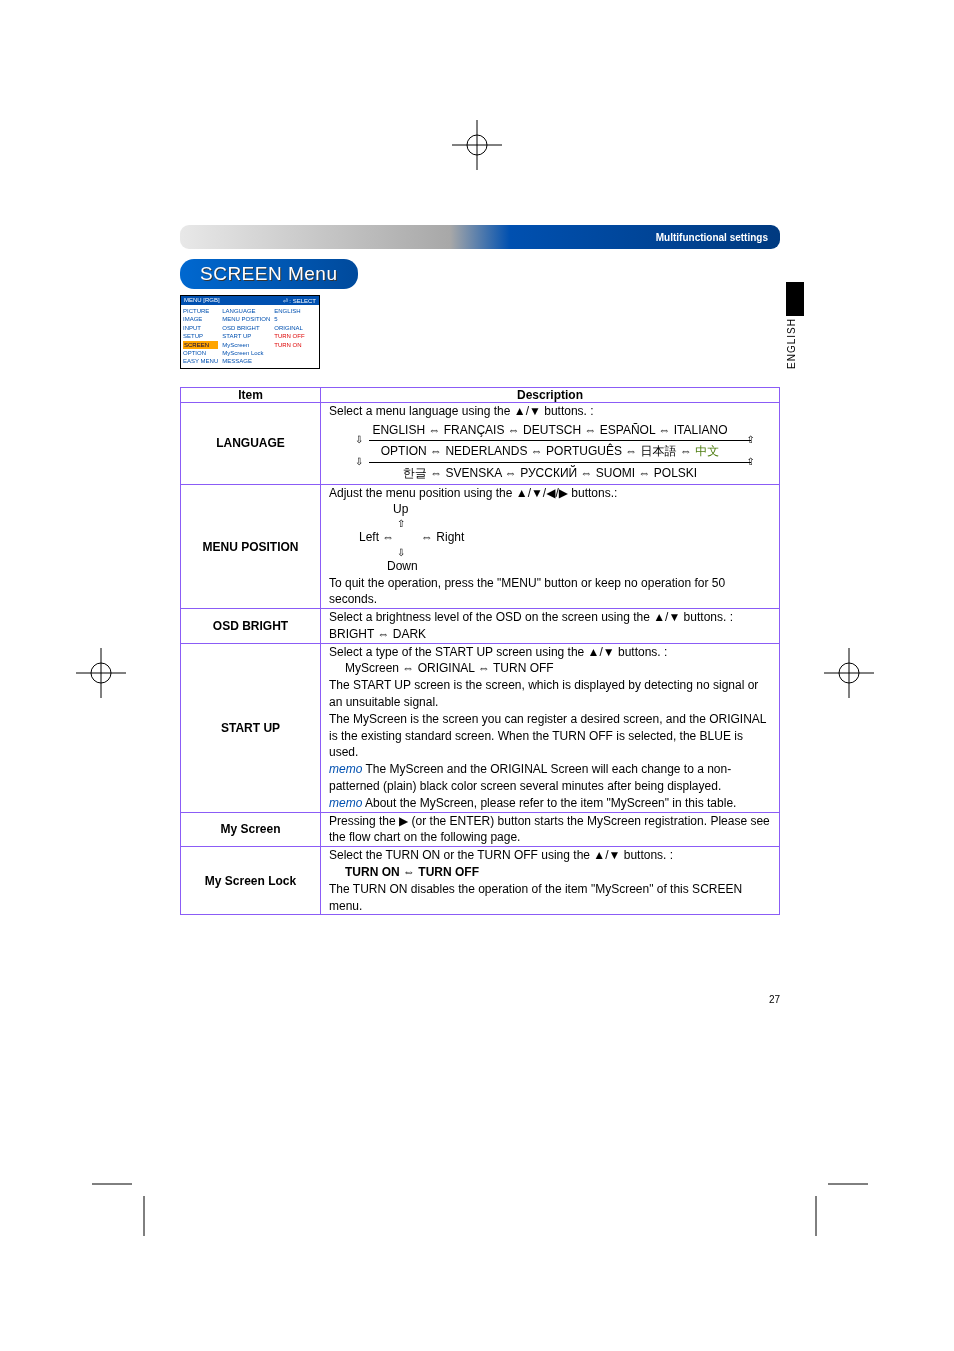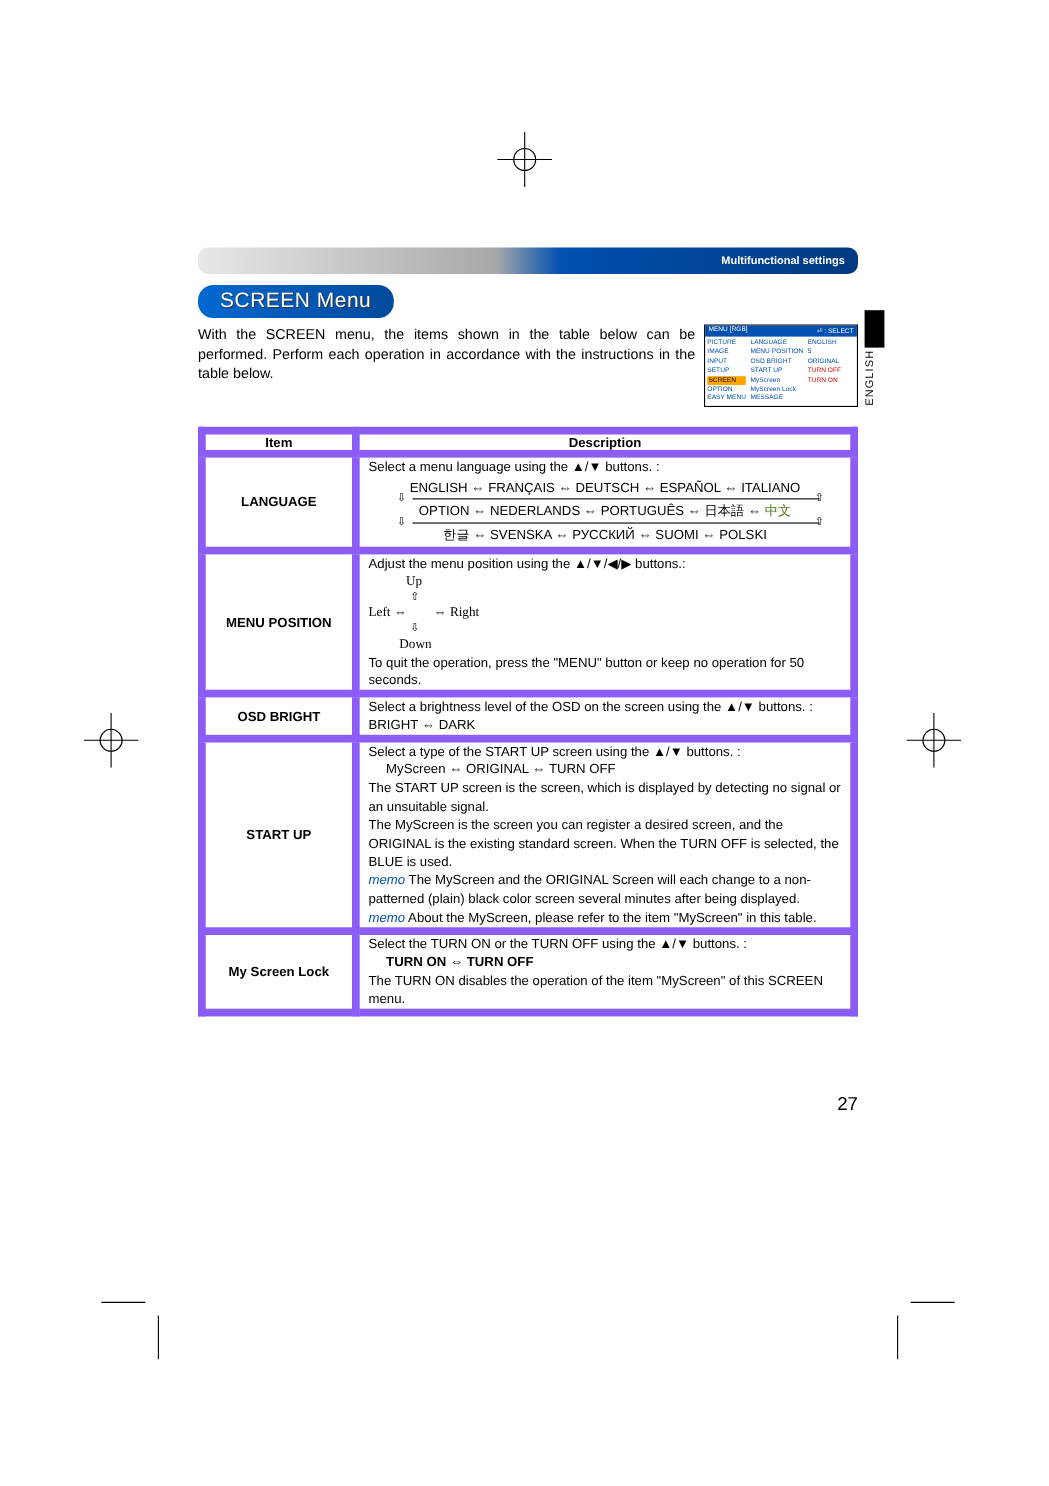--- a/index.html
+++ b/index.html
@@ -22,33 +22,33 @@
 .osd-col1 { color: #0050b0; line-height: 1.4; }
 .osd-col1 .hl { background: #ffa500; color: #004; padding: 0 1px; }
 .osd-col2 { color: #0050b0; line-height: 1.4; }
 .osd-col3 { color: #0050b0; line-height: 1.4; }
 .osd-col3 .red { color: #d00; }
 .vlabel-wrap { position: absolute; left: 786px; top: 282px; }
 .vlabel-square { width: 18px; height: 34px; background: #000; margin-bottom: 2px; }
 .vlabel-text { writing-mode: vertical-rl; transform: rotate(180deg); font-size: 10px; letter-spacing: 1px; }
 
 table.main { width: 100%; border-collapse: collapse; margin-top: 18px; font-size: 12px; }
-table.main th, table.main td { border: 7px solid #8b5cf6; padding: 0 8px; vertical-align: middle; }
+table.main th, table.main td { border: 1px solid #8b5cf6; padding: 0 8px; vertical-align: middle; }
 table.main th { font-weight: bold; text-align: center; }
 table.main td.item { text-align: center; font-weight: bold; width: 140px; }
 table.main td.desc { line-height: 1.4; }
 .lang-chain { text-align: center; margin: 2px 0; }
 .arrow-line { border-top: 1px solid #000; margin: 2px 20px 2px 40px; position: relative; }
 .arrow-line::before { content: "⇩"; position: absolute; left: -14px; top: -8px; font-size: 10px; }
 .arrow-line::after { content: "⇧"; position: absolute; right: -4px; top: -8px; font-size: 10px; }
 .memo { color: #0050b0; font-style: italic; font-weight: normal; }
 .red-cjk { color: #4d7c0f; }
-.center-block { line-height: 1.3; font-family: Liberation Serif, serif; }
-
-.pagenum { position: absolute; right: 0; bottom: -90px; font-size: 17px; }
+.center-block { margin-left: 30px; line-height: 1.3; }
+
+.pagenum { position: absolute; right: 0; bottom: -90px; font-size: 10px; }
 
 .reg-top { position: absolute; left: 452px; top: 120px; }
 .reg-left { position: absolute; left: 76px; top: 648px; }
 .reg-right { position: absolute; left: 824px; top: 648px; }
 .reg-bl { position: absolute; left: 92px; top: 1176px; }
 .reg-br { position: absolute; left: 808px; top: 1176px; }
 </style>
 </head>
 <body>
 
@@ -95,21 +95,20 @@
 
   <div class="header-bar">
     <span>Multifunctional settings</span>
   </div>
 
   <div class="title-pill">
     <span>SCREEN Menu</span>
   </div>
 
   <div class="intro-row">
-    <div class="intro-text">With the SCREEN menu, the items shown in the table below can be performed. Perform each operation in accordance with the instructions in the table below.</div>
 
     <div class="osd-box">
       <div class="osd-header">
         <span>MENU [RGB]</span>
         <span>⏎ : SELECT</span>
       </div>
       <div class="osd-body">
         <div class="osd-col1">
           <div>PICTURE</div>
           <div>IMAGE</div>
@@ -184,20 +183,24 @@
       <td class="desc">
         <div>Select a type of the START UP screen using the ▲/▼ buttons. :</div>
         <div style="margin-left:16px;">MyScreen ⇔ ORIGINAL ⇔ TURN OFF</div>
         <div>The START UP screen is the screen, which is displayed by detecting no signal or an unsuitable signal.</div>
         <div>The MyScreen is the screen you can register a desired screen, and the ORIGINAL is the existing standard screen. When the TURN OFF is selected, the BLUE is used.</div>
         <div><span class="memo">memo</span><span> The MyScreen and the ORIGINAL Screen will each change to a non-patterned (plain) black color screen several minutes after being displayed.</span></div>
         <div><span class="memo">memo</span><span> About the MyScreen, please refer to the item "MyScreen" in this table.</span></div>
       </td>
     </tr>
     <tr>
+      <td class="item">My Screen</td>
+      <td class="desc">Pressing the ▶ (or the ENTER) button starts the MyScreen registration. Please see the flow chart on the following page.</td>
+    </tr>
+    <tr>
       <td class="item">My Screen Lock</td>
       <td class="desc">
         <div>Select the TURN ON or the TURN OFF using the ▲/▼ buttons. :</div>
         <div style="margin-left:16px;font-weight:bold;">TURN ON ⇔ TURN OFF</div>
         <div>The TURN ON disables the operation of the item "MyScreen" of this SCREEN menu.</div>
       </td>
     </tr>
   </tbody>
     </table>
 

